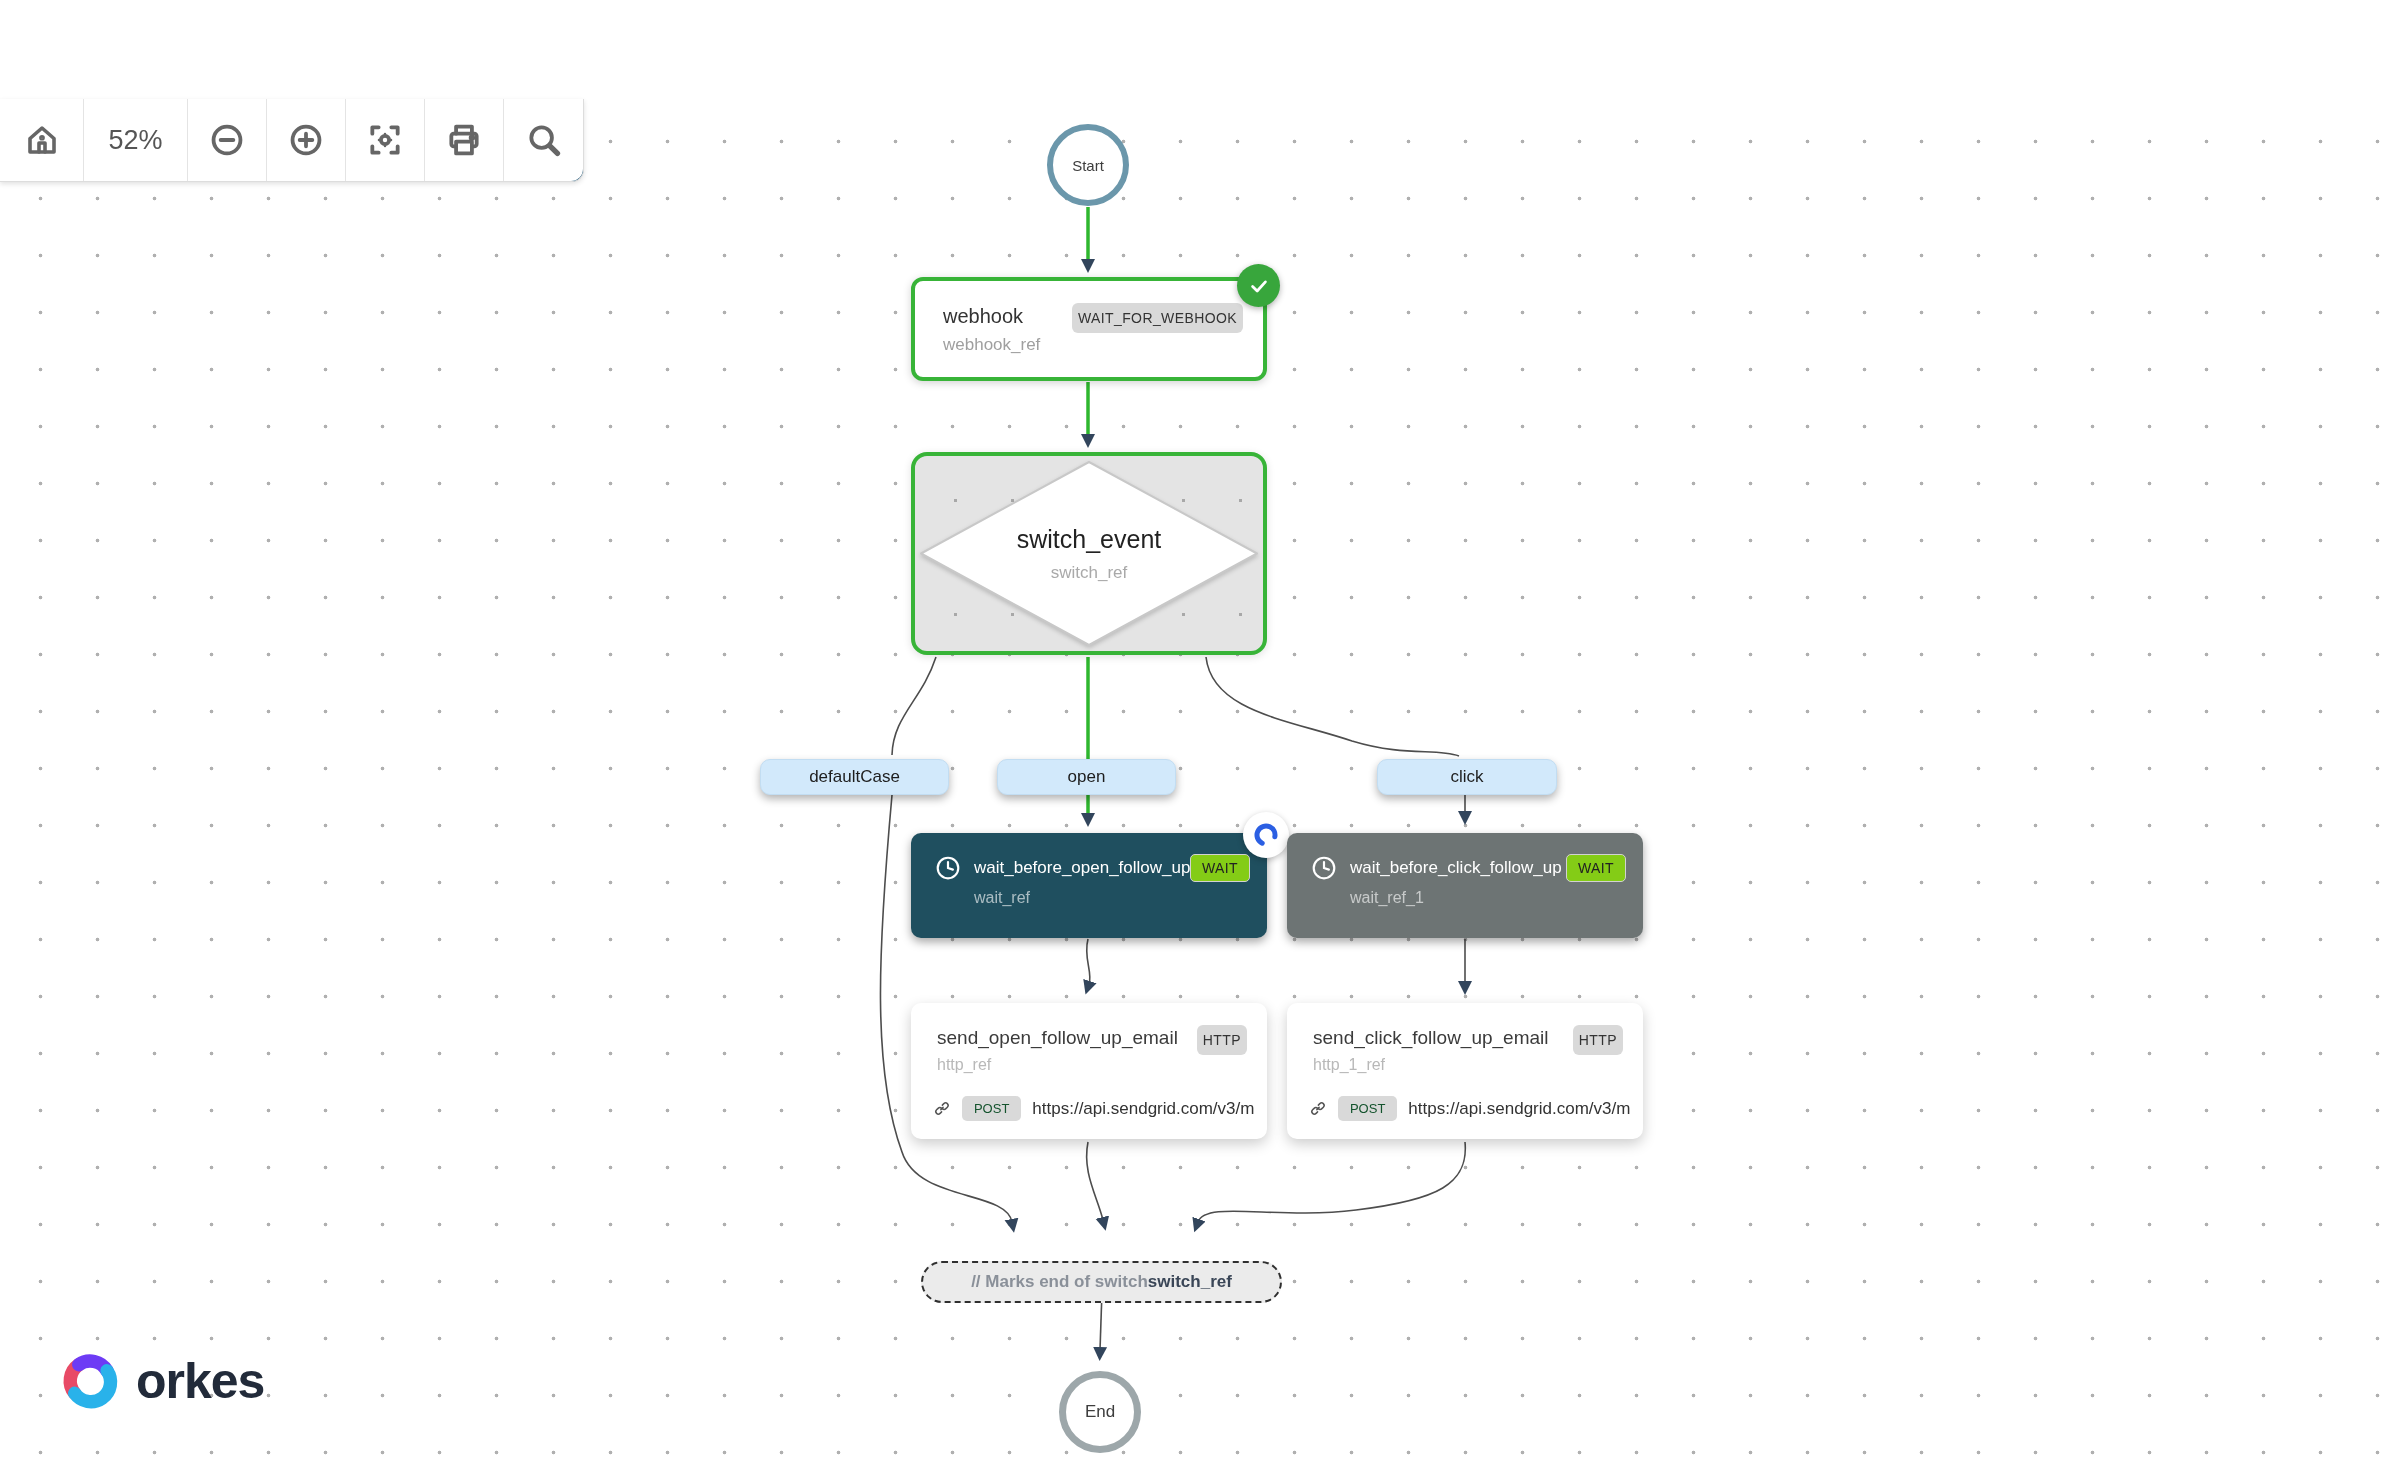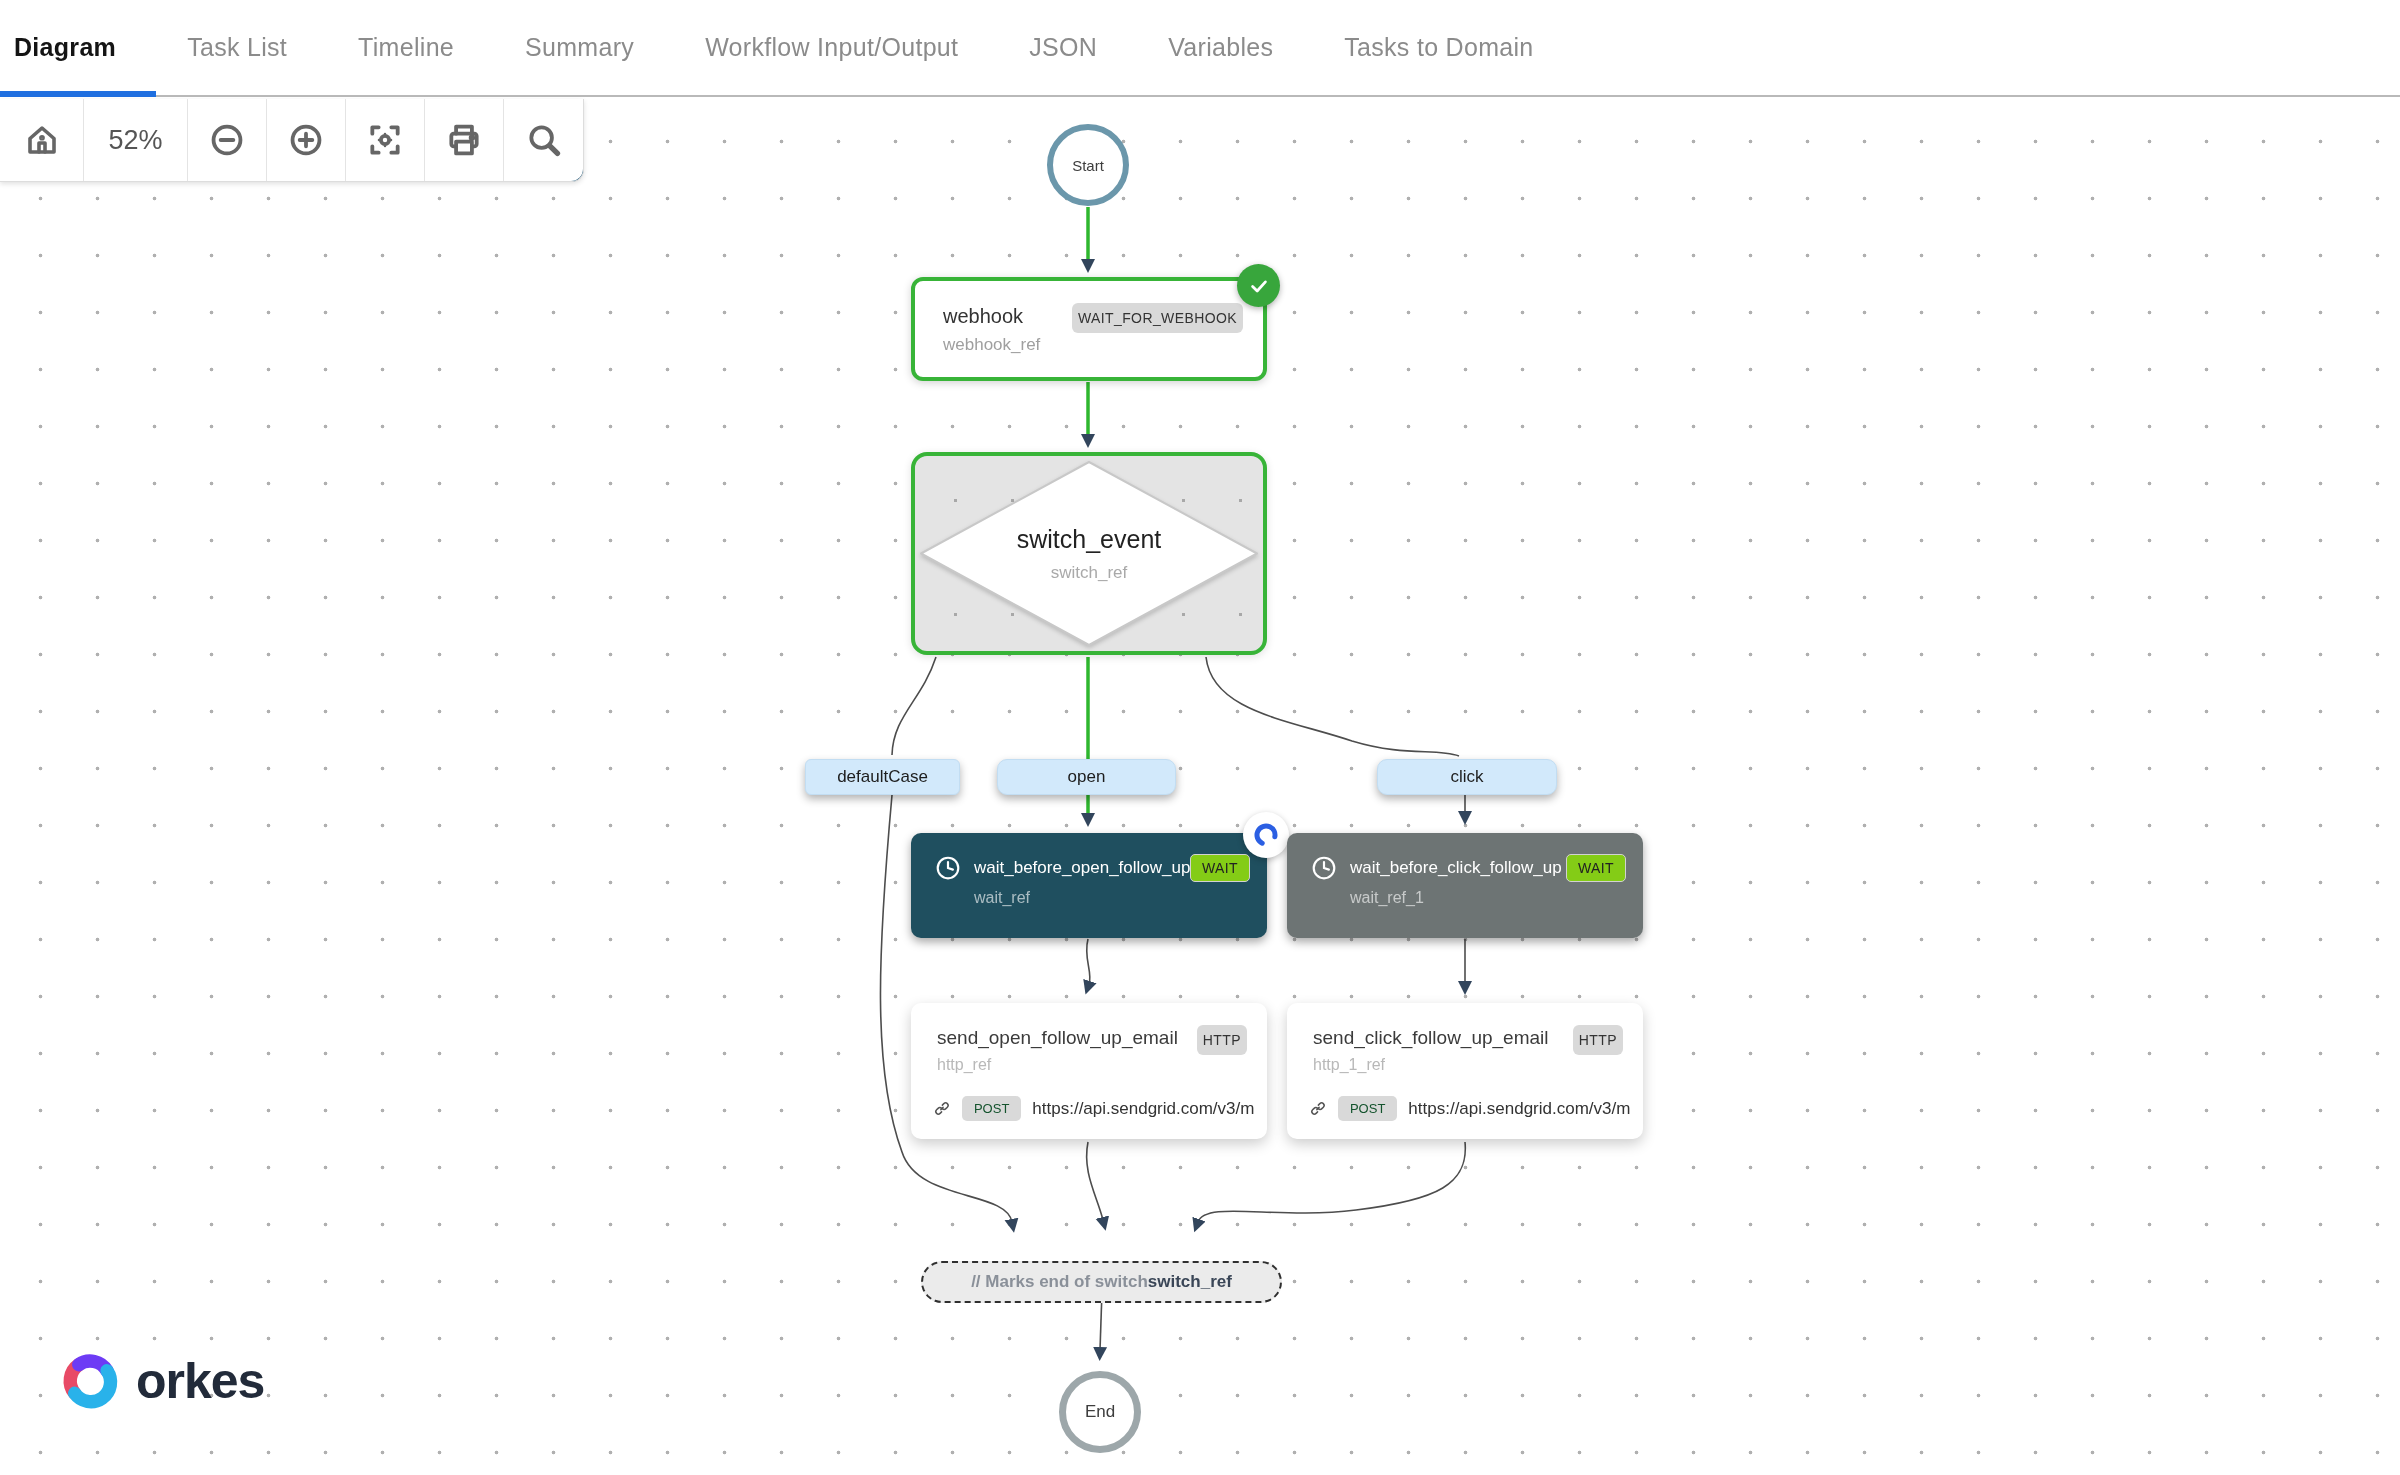--- a/index.html
+++ b/index.html
@@ -61,21 +61,21 @@
   .diamond-svg { position:absolute; left:0; top:0; }
   .switch-text { position:absolute; left:0; top:0; width:100%; height:100%; display:flex;
     flex-direction:column; align-items:center; justify-content:center; gap:9px; }
   .switch-title { font-size:25px; color:#222; }
   .switch-ref { font-size:17px; color:#a9a9a9; }
 
   
   .case-pill { position:absolute; top:759px; height:36px; z-index:4; background:#d2e9fb;
     border:1px solid #c2ddf2; border-radius:10px; display:flex; align-items:center; justify-content:center;
     font-size:17px; color:#1d1d1d; box-shadow:0 4px 9px rgba(0,0,0,.30); }
-  .pill-default { left:805px; width:155px;border-radius:6px; }
+  .pill-default { left:760px; width:189px; }
   .pill-open    { left:997px; width:179px; }
   .pill-click   { left:1377px; width:180px; }
 
   
   .wait-node { top:833px; width:356px; height:105px; border-radius:10px; color:#fff;
     box-shadow:0 4px 10px rgba(0,0,0,.35); padding:22px 0 0 24px; }
   .wait-open  { left:911px;  background:#1f4f5f; }
   .wait-click { left:1287px; background:#6d7474; }
   .wait-head { display:flex; align-items:center; gap:13px; }
   .wait-title { font-size:17px; color:#fff; }
@@ -127,31 +127,20 @@
     <path class="edge-gray" d="M892 795 C 878 950 872 1070 902 1152 C 918 1202 1006 1190 1012 1222" marker-end="url(#arrow)"></path>
     <path class="edge-gray" d="M1206 657 C 1212 712 1290 720 1352 741 C 1405 757 1436 748 1459 756"></path>
     <path class="edge-gray" d="M1465 795 L1465 814" marker-end="url(#arrow)"></path>
     <path class="edge-gray" d="M1088 939 C 1083 958 1093 972 1089 984" marker-end="url(#arrow)"></path>
     <path class="edge-gray" d="M1465 939 L1465 984" marker-end="url(#arrow)"></path>
     <path class="edge-gray" d="M1088 1142 C 1082 1172 1097 1196 1103 1220" marker-end="url(#arrow)"></path>
     <path class="edge-gray" d="M1465 1142 C 1469 1184 1438 1200 1356 1210 C 1276 1220 1206 1200 1198 1222" marker-end="url(#arrow)"></path>
     <path class="edge-gray" d="M1102 1291 L1100 1350" marker-end="url(#arrow)"></path>
   </svg>
 
-  <div class="tabbar">
-    <div class="tab active">Diagram</div>
-    <div class="tab">Task List</div>
-    <div class="tab">Timeline</div>
-    <div class="tab">Summary</div>
-    <div class="tab">Workflow Input/Output</div>
-    <div class="tab">JSON</div>
-    <div class="tab">Variables</div>
-    <div class="tab">Tasks to Domain</div>
-    <div class="tab-underline"></div>
-  </div>
 
   <div class="toolbar">
     <div class="tool-btn">
       <svg width="36" height="36" viewBox="0 0 24 24">
         <path d="M4 11 L12 4 L20 11 V20 H4 Z"></path>
         <path d="M10 20 V14 H14 V20"></path>
         <circle cx="12" cy="10.5" r="0.7" fill="#666"></circle>
       </svg>
     </div>
     <div class="tool-btn zoom-label">52%</div>

